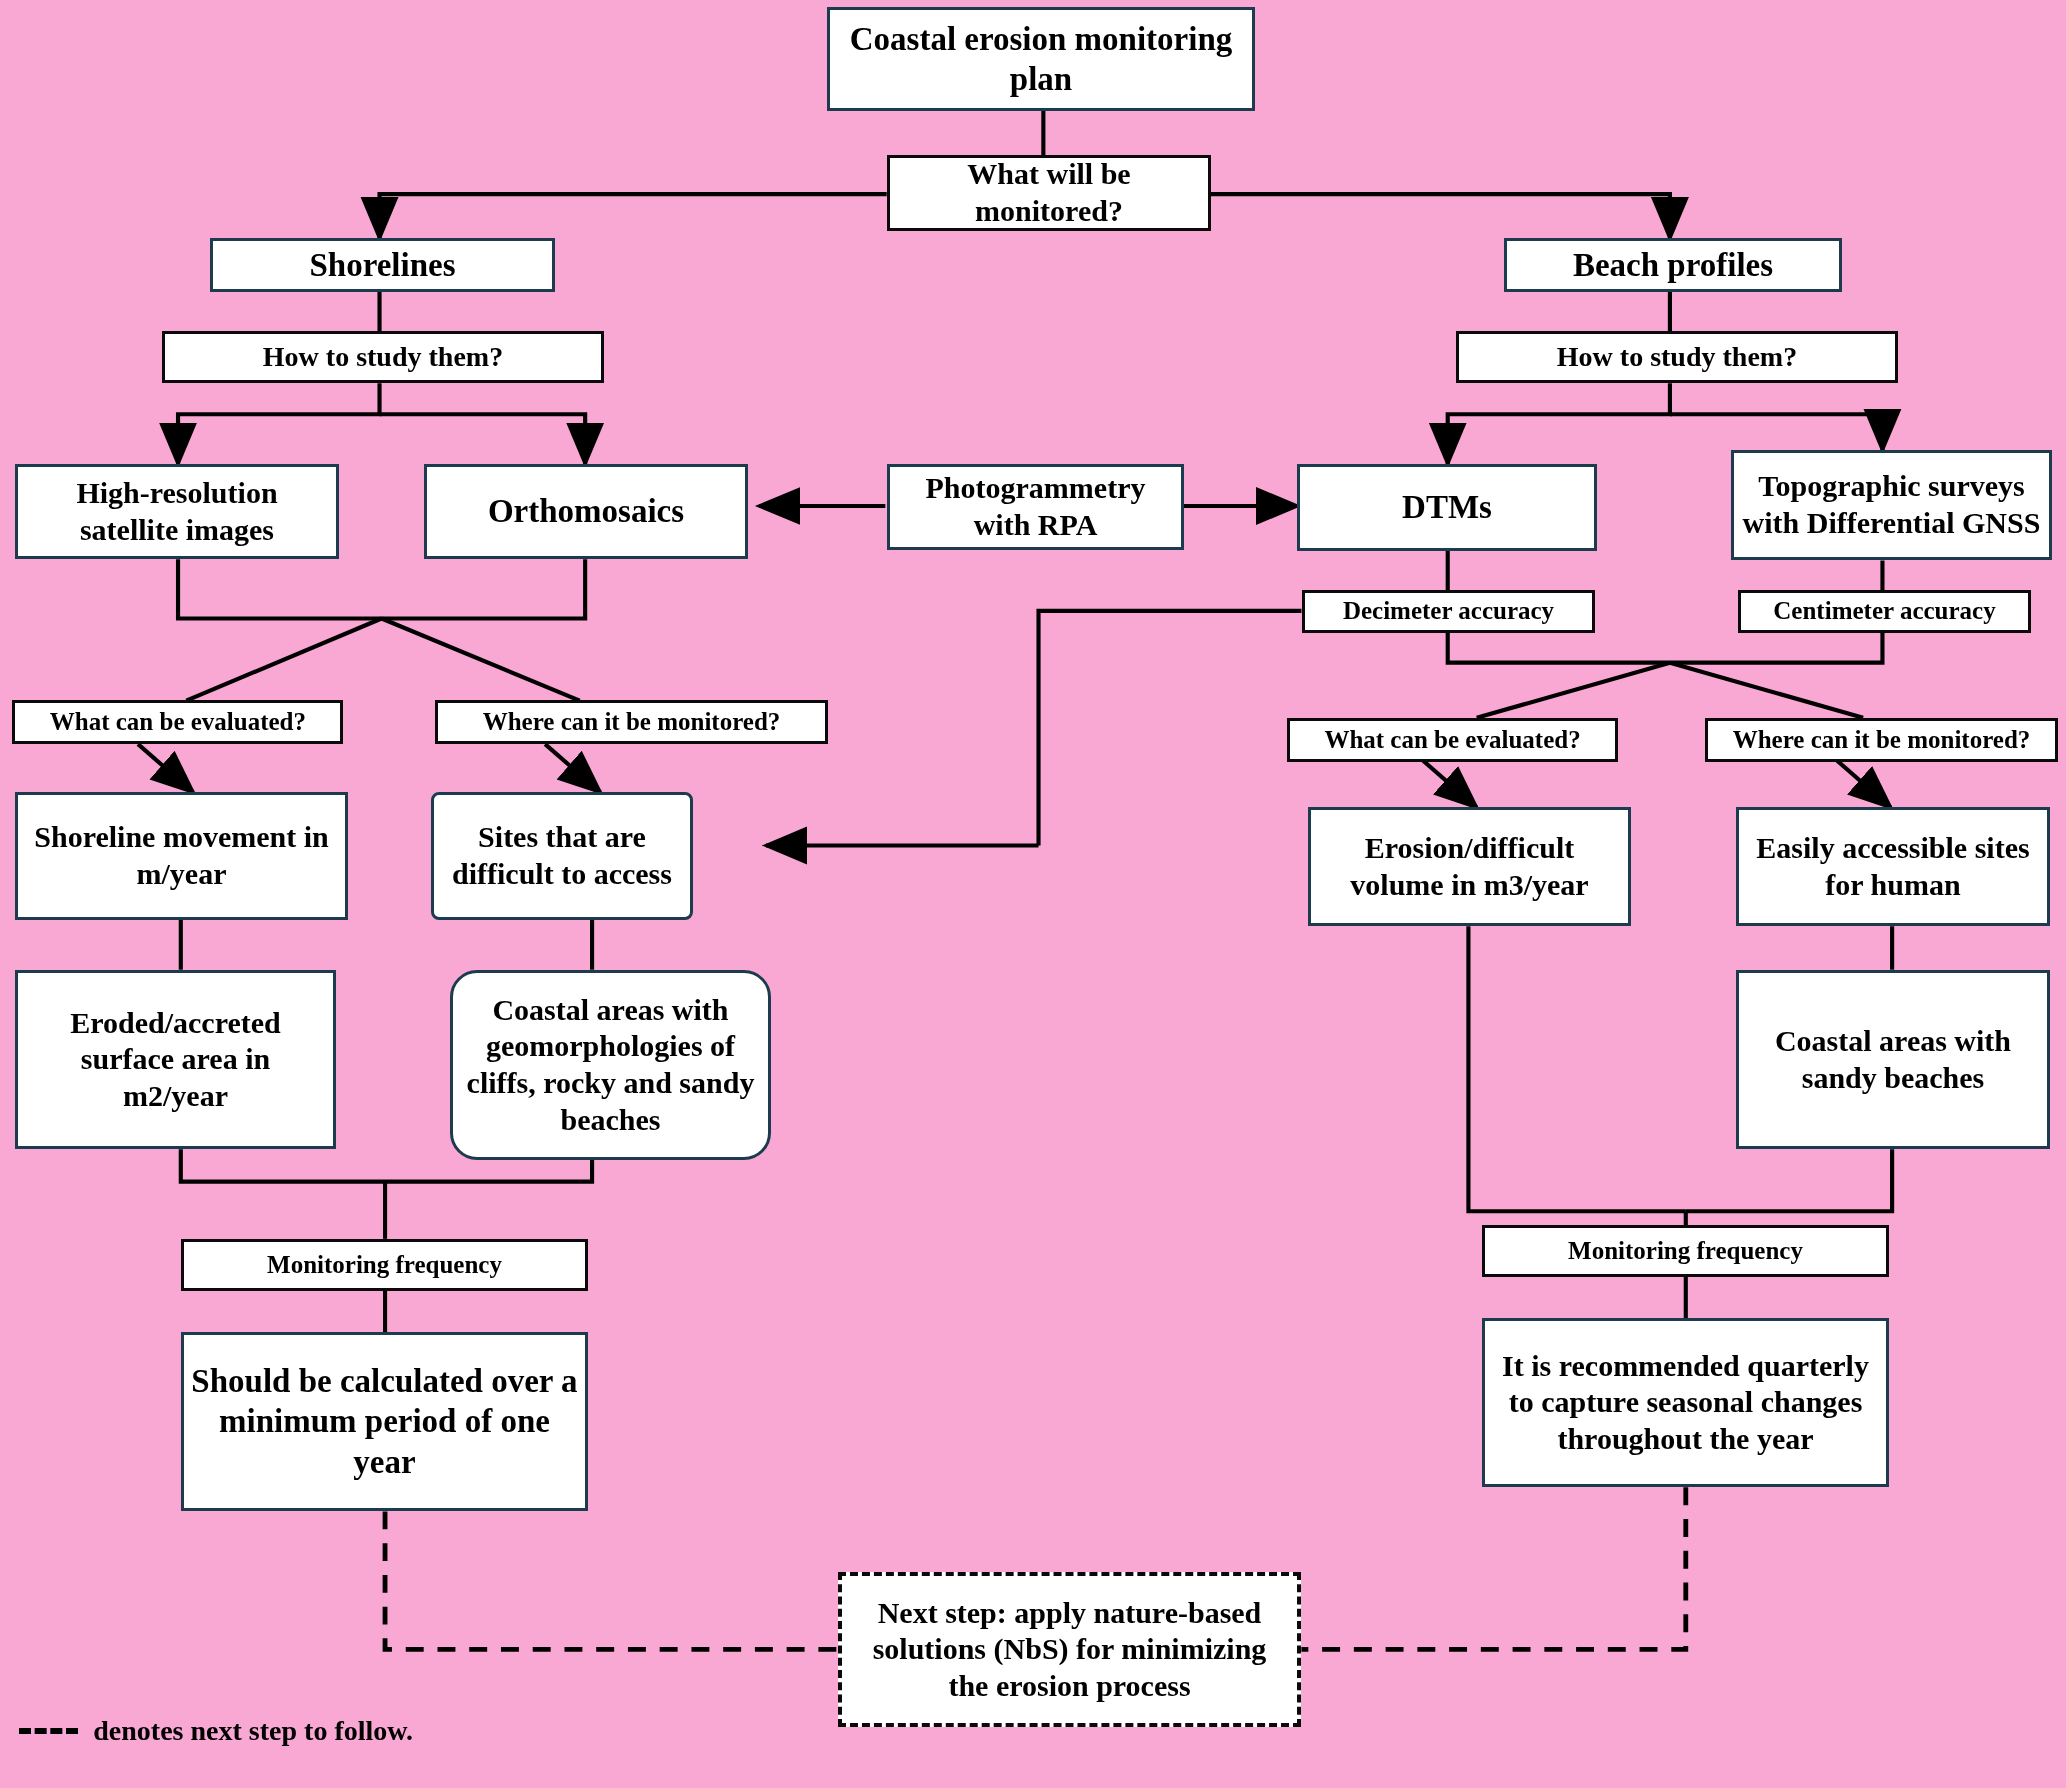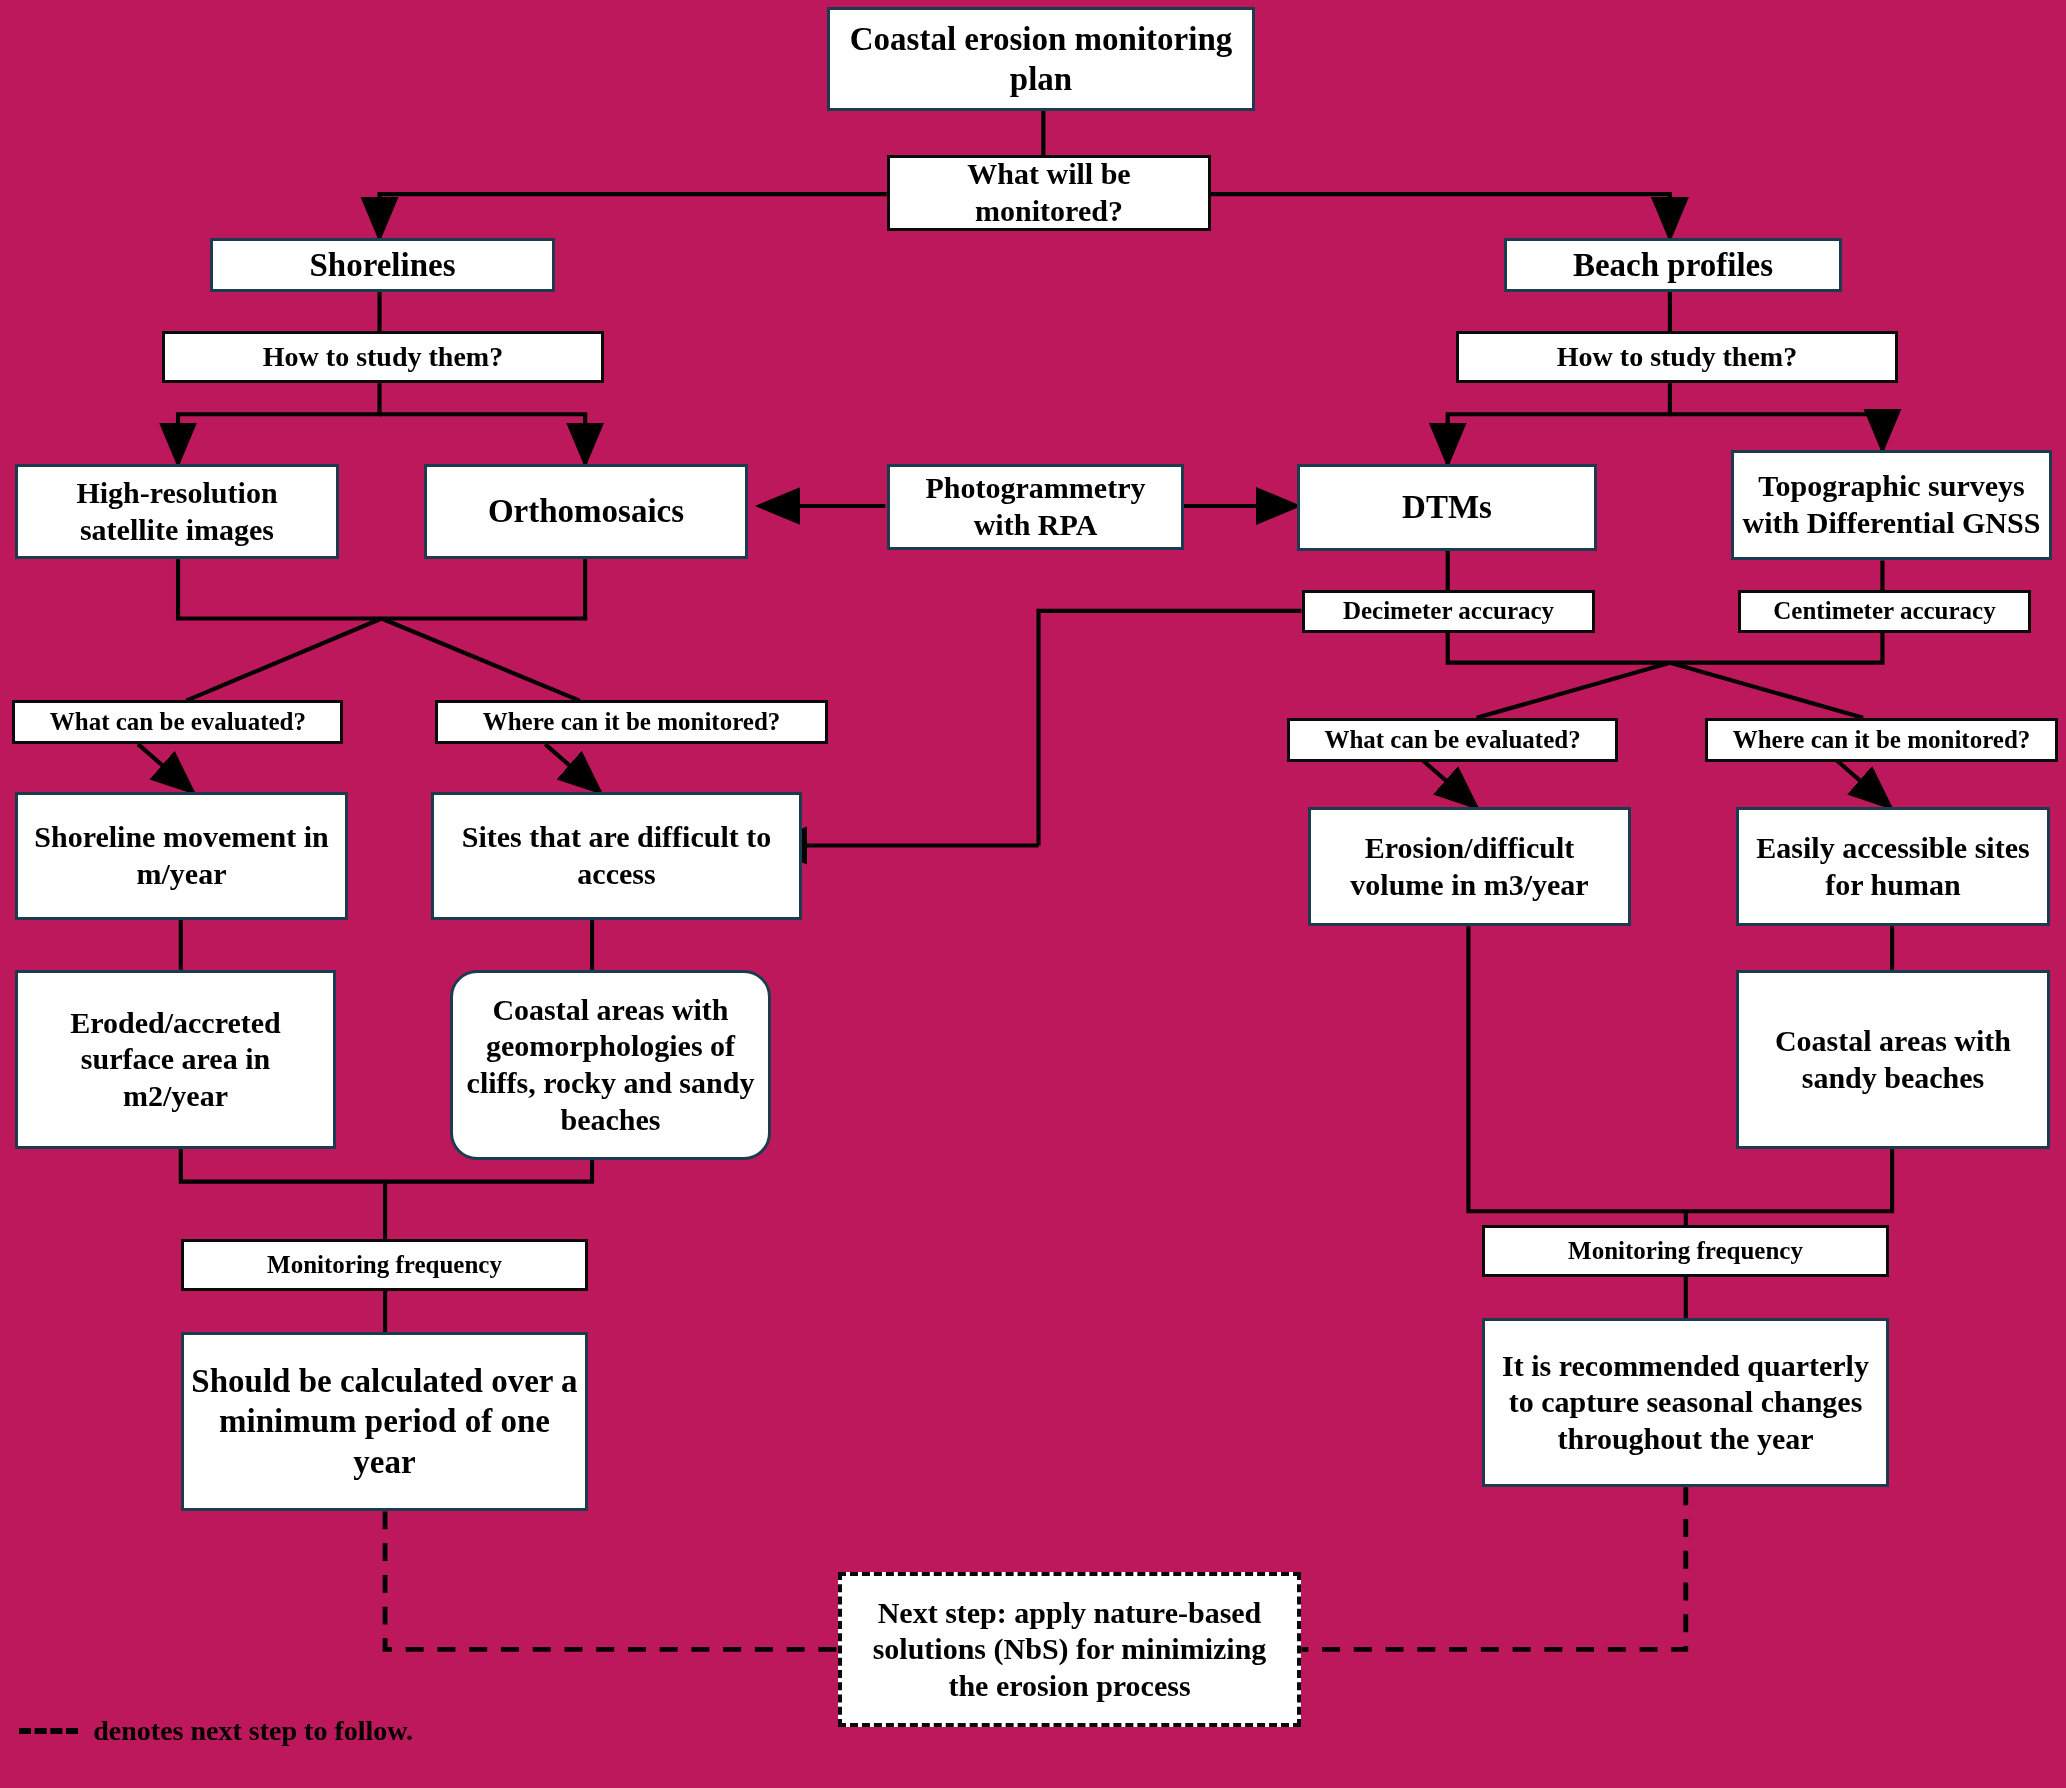--- a/index.html
+++ b/index.html
@@ -1,21 +1,21 @@
 <!DOCTYPE html>
 <html style="font-size:11px"><head>
 <meta charset="utf-8">
 <style>
   html,body{margin:0;padding:0;background:#ffffff;}
   body{
     width:2066px;height:1789px;
     font-family:"Liberation Serif","DejaVu Serif",serif;
     overflow:hidden;
   }
-  #stage{position:relative;width:2066px;height:1789px;background:#be185d;}
+  #stage{position:relative;width:2066px;height:1789px;background:#f9a8d4;}
   svg.wires{position:absolute;left:0;top:0;width:2066px;height:1789px;pointer-events:none;}
   .node{
     position:absolute;
     box-sizing:border-box;
     display:flex;align-items:center;justify-content:center;
     text-align:center;
     background:#ffffff;
     font-weight:bold;
     color:#000;
     line-height:1.22;
@@ -150,21 +150,21 @@
   <div class="node n-question fs-36" style="left:12.4px;top:700px;width:331px;height:44px;">What can be evaluated?</div>
 
   <div class="node n-question fs-36" style="left:435px;top:700px;width:393px;height:44px;">Where can it be monitored?</div>
 
   <div class="node n-question fs-36" style="left:1287px;top:718px;width:331px;height:44px;">What can be evaluated?</div>
 
   <div class="node n-question fs-36" style="left:1705px;top:718px;width:353px;height:44px;">Where can it be monitored?</div>
 
   <div class="node n-content fs-44" style="left:15px;top:792px;width:333px;height:128px;">Shoreline movement in m/year</div>
 
-  <div class="node n-content fs-44" style="left:431px;top:792px;width:371px;height:128px;">Sites that are difficult to access</div>
+  <div class="node n-content fs-44" style="left:431px;top:792px;width:262px;height:128px;border-radius:8px;">Sites that are difficult to access</div>
 
   <div class="node n-content fs-44" style="left:1308px;top:807px;width:323px;height:119px;">Erosion/difficult volume in m3/year</div>
 
   <div class="node n-content fs-44" style="left:1736px;top:807px;width:314px;height:119px;">Easily accessible sites for human</div>
 
   <div class="node n-content fs-44" style="left:15px;top:970px;width:321px;height:179px;">Eroded/accreted surface area in m2/year</div>
 
   <div class="node n-content fs-44" style="left:450px;top:970px;width:321px;height:190px;border-radius:27px;">Coastal areas with geomorphologies of cliffs, rocky and sandy beaches</div>
 
   <div class="node n-content fs-44" style="left:1736px;top:970px;width:314px;height:179px;">Coastal areas with sandy beaches</div>

